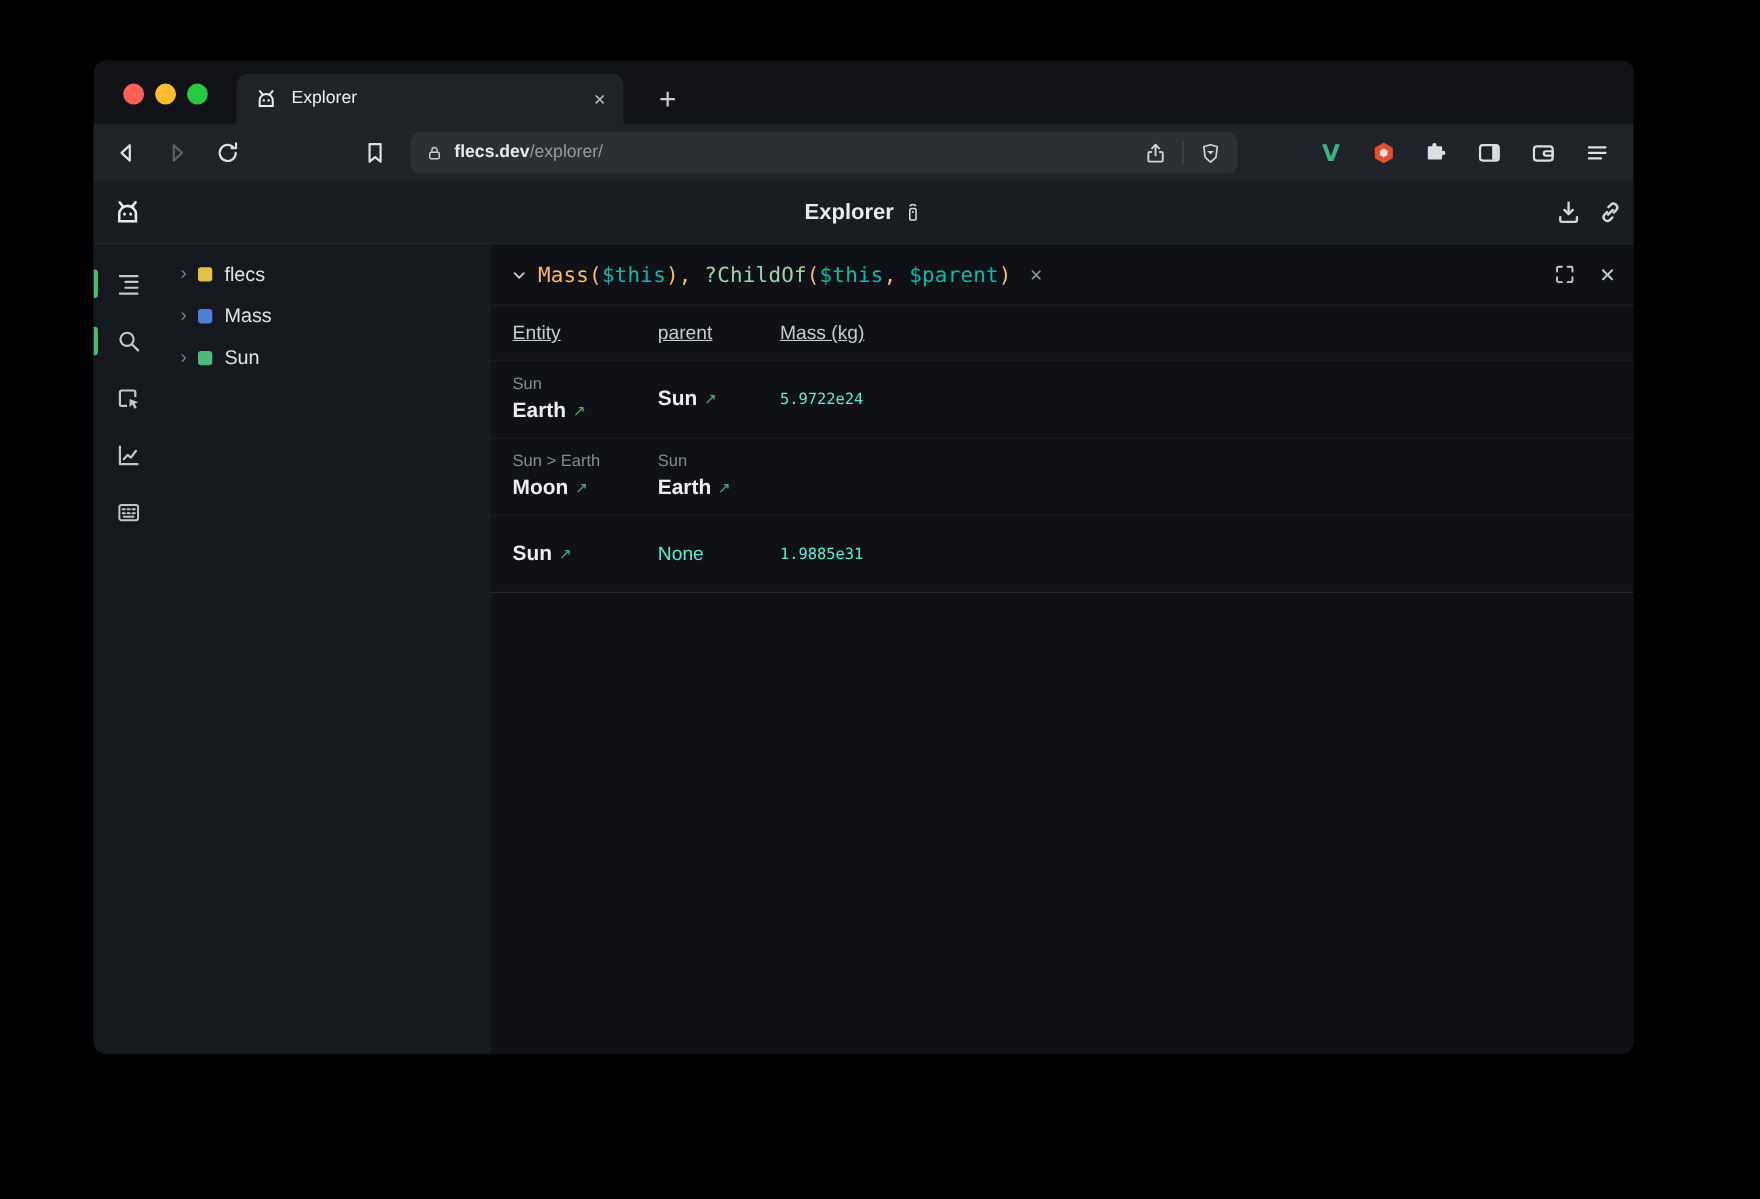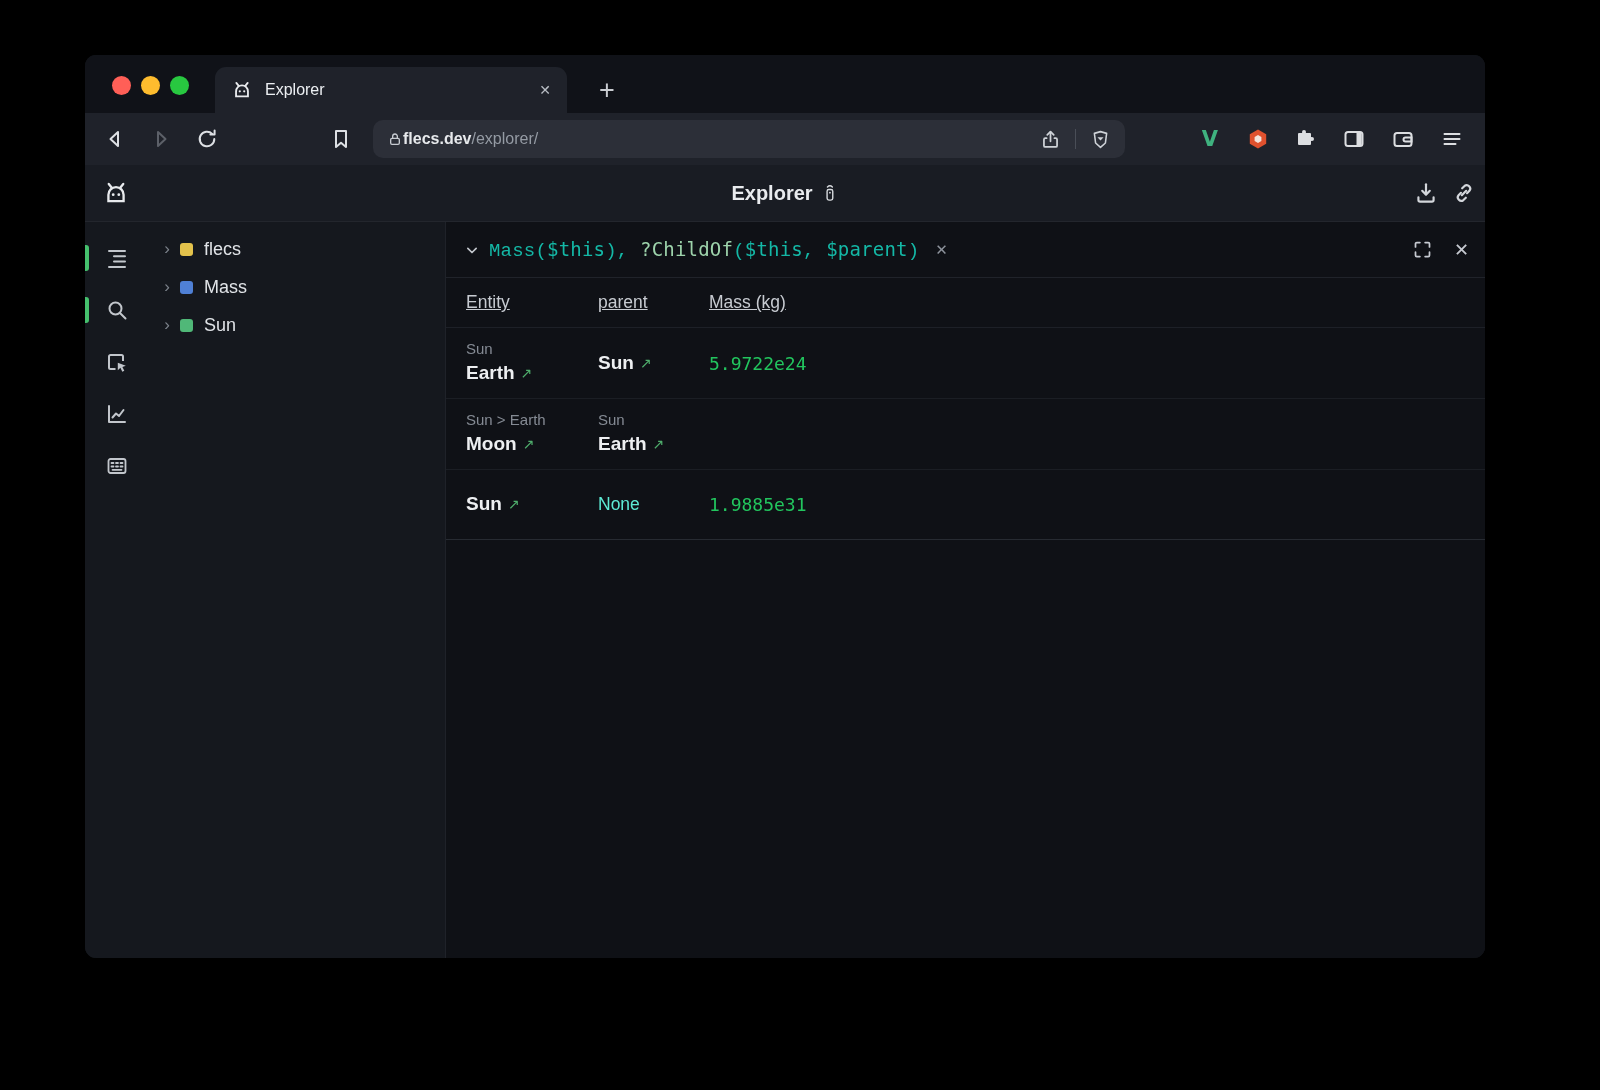--- a/index.html
+++ b/index.html
@@ -24,21 +24,21 @@
   .newtab { position:absolute; left:505px; top:13px; font-size:27px; color:#c9ccd1; line-height:44px; width:34px; text-align:center; }
 
   
   .navbar { position:relative; height:52px; background:#1f222a; }
   .navbtn { position:absolute; top:14px; width:24px; height:24px; color:#dde0e4; }
   .navbtn.dim { color:#5c6068; }
   .navbtn svg, .icon24 svg { display:block; width:100%; height:100%; }
   .urlbar { position:absolute; left:288px; top:7px; width:752px; height:38px; background:#2c2f38;
             border-radius:10px; display:flex; align-items:center; padding:0 14px; }
   .lock { width:16px; height:16px; color:#c7cbd1; flex:0 0 auto; }
-  .url { font-size:16px; white-space:nowrap; }
+  .url { margin-left:10px; font-size:16px; white-space:nowrap; }
   .url .host { color:#e7e9ec; font-weight:600; }
   .url .path { color:#959ba4; }
   .urlbar .right { margin-left:auto; display:flex; align-items:center; gap:14px; }
   .mini-ic { width:21px; height:21px; color:#cfd3d8; }
   .vdiv { width:1px; height:20px; background:#4a4e57; }
   .ext { position:absolute; top:13px; width:26px; height:26px; display:flex; align-items:center; justify-content:center; color:#dcdee1; }
   .ext svg { width:24px; height:24px; display:block; }
   .vue-v { font-size:21px; font-weight:700; color:#3fb27f; font-family:"DejaVu Sans", sans-serif; }
 
   
@@ -65,41 +65,41 @@
   .tree-item { height:38px; display:flex; align-items:center; padding-left:12px; }
   .tree-chevron { width:14px; text-align:center; color:#7c828b; font-size:17px; margin-right:6px; }
   .tree-square { width:13px; height:13px; border-radius:3px; margin-right:11px; flex:0 0 auto; }
   .tree-label { font-size:18px; color:#e0e3e7; }
 
   .querypanel { flex:1; background:#0f1116; border-left:1px solid #1f2229; display:flex; flex-direction:column; }
   .qheader { height:56px; display:flex; align-items:center; padding:0 16px; border-bottom:1px solid #20232a; }
   .qchevron { width:20px; height:20px; color:#c3c7cd; margin-right:7px; }
   .qchevron svg { width:100%; height:100%; }
   .qtext { font-size:19px; letter-spacing:.2px; }
-  .seg-plain { color:#14b8a6;font-family:Liberation Mono, monospace; }
+  .seg-plain { color:#fdba74; }
   .seg-var { color:#14b8a6; }
   .seg-kw { color:#9ed4ac; }
   .qclear { margin-left:16px; color:#8d939c; font-size:15px; }
   .qsp { flex:1; }
   .qicon { width:21px; height:21px; color:#c6cad1; }
   .qicon svg { width:100%; height:100%; }
   .qclose { font-size:18px; color:#c6cad1; margin-left:21px; }
 
   .thead, .trow { display:grid; grid-template-columns:132px 111px 1fr; padding-left:20px; }
   .thead { height:50px; align-items:center; color:#c7cbd1; font-size:17.5px; border-bottom:1px solid #1d2027;text-decoration:underline; }
   .trow { min-height:70px; padding-top:11px; padding-bottom:11px; }
   .trow + .trow { border-top:1px solid #1b1e24; }
   .tbody { border-bottom:1px solid #272b32; }
   .tcell { display:flex; flex-direction:column; justify-content:center; }
   .ref-path { font-size:15px; color:#858b94; line-height:19px; margin-bottom:2px; }
   .ref-main { line-height:25px; }
   .ref-name { font-size:19px; font-weight:600; color:#edeff1; }
   .ref-none { font-size:17.5px; color:#5eead4; }
   .ref-arrow { font-size:14px; color:#4fae6c; margin-left:6px; position:relative; top:-1px; }
-  .mass-value { font-size:18px; color:#22c55e; }
+  .mass-value { font-size:14px; color:#5eead4; }
 </style>
 </head>
 <body>
 
 <div class="window">
 
   <div class="tabstrip">
     <div class="traffic">
       <span class="light red"></span>
       <span class="light yellow"></span>

